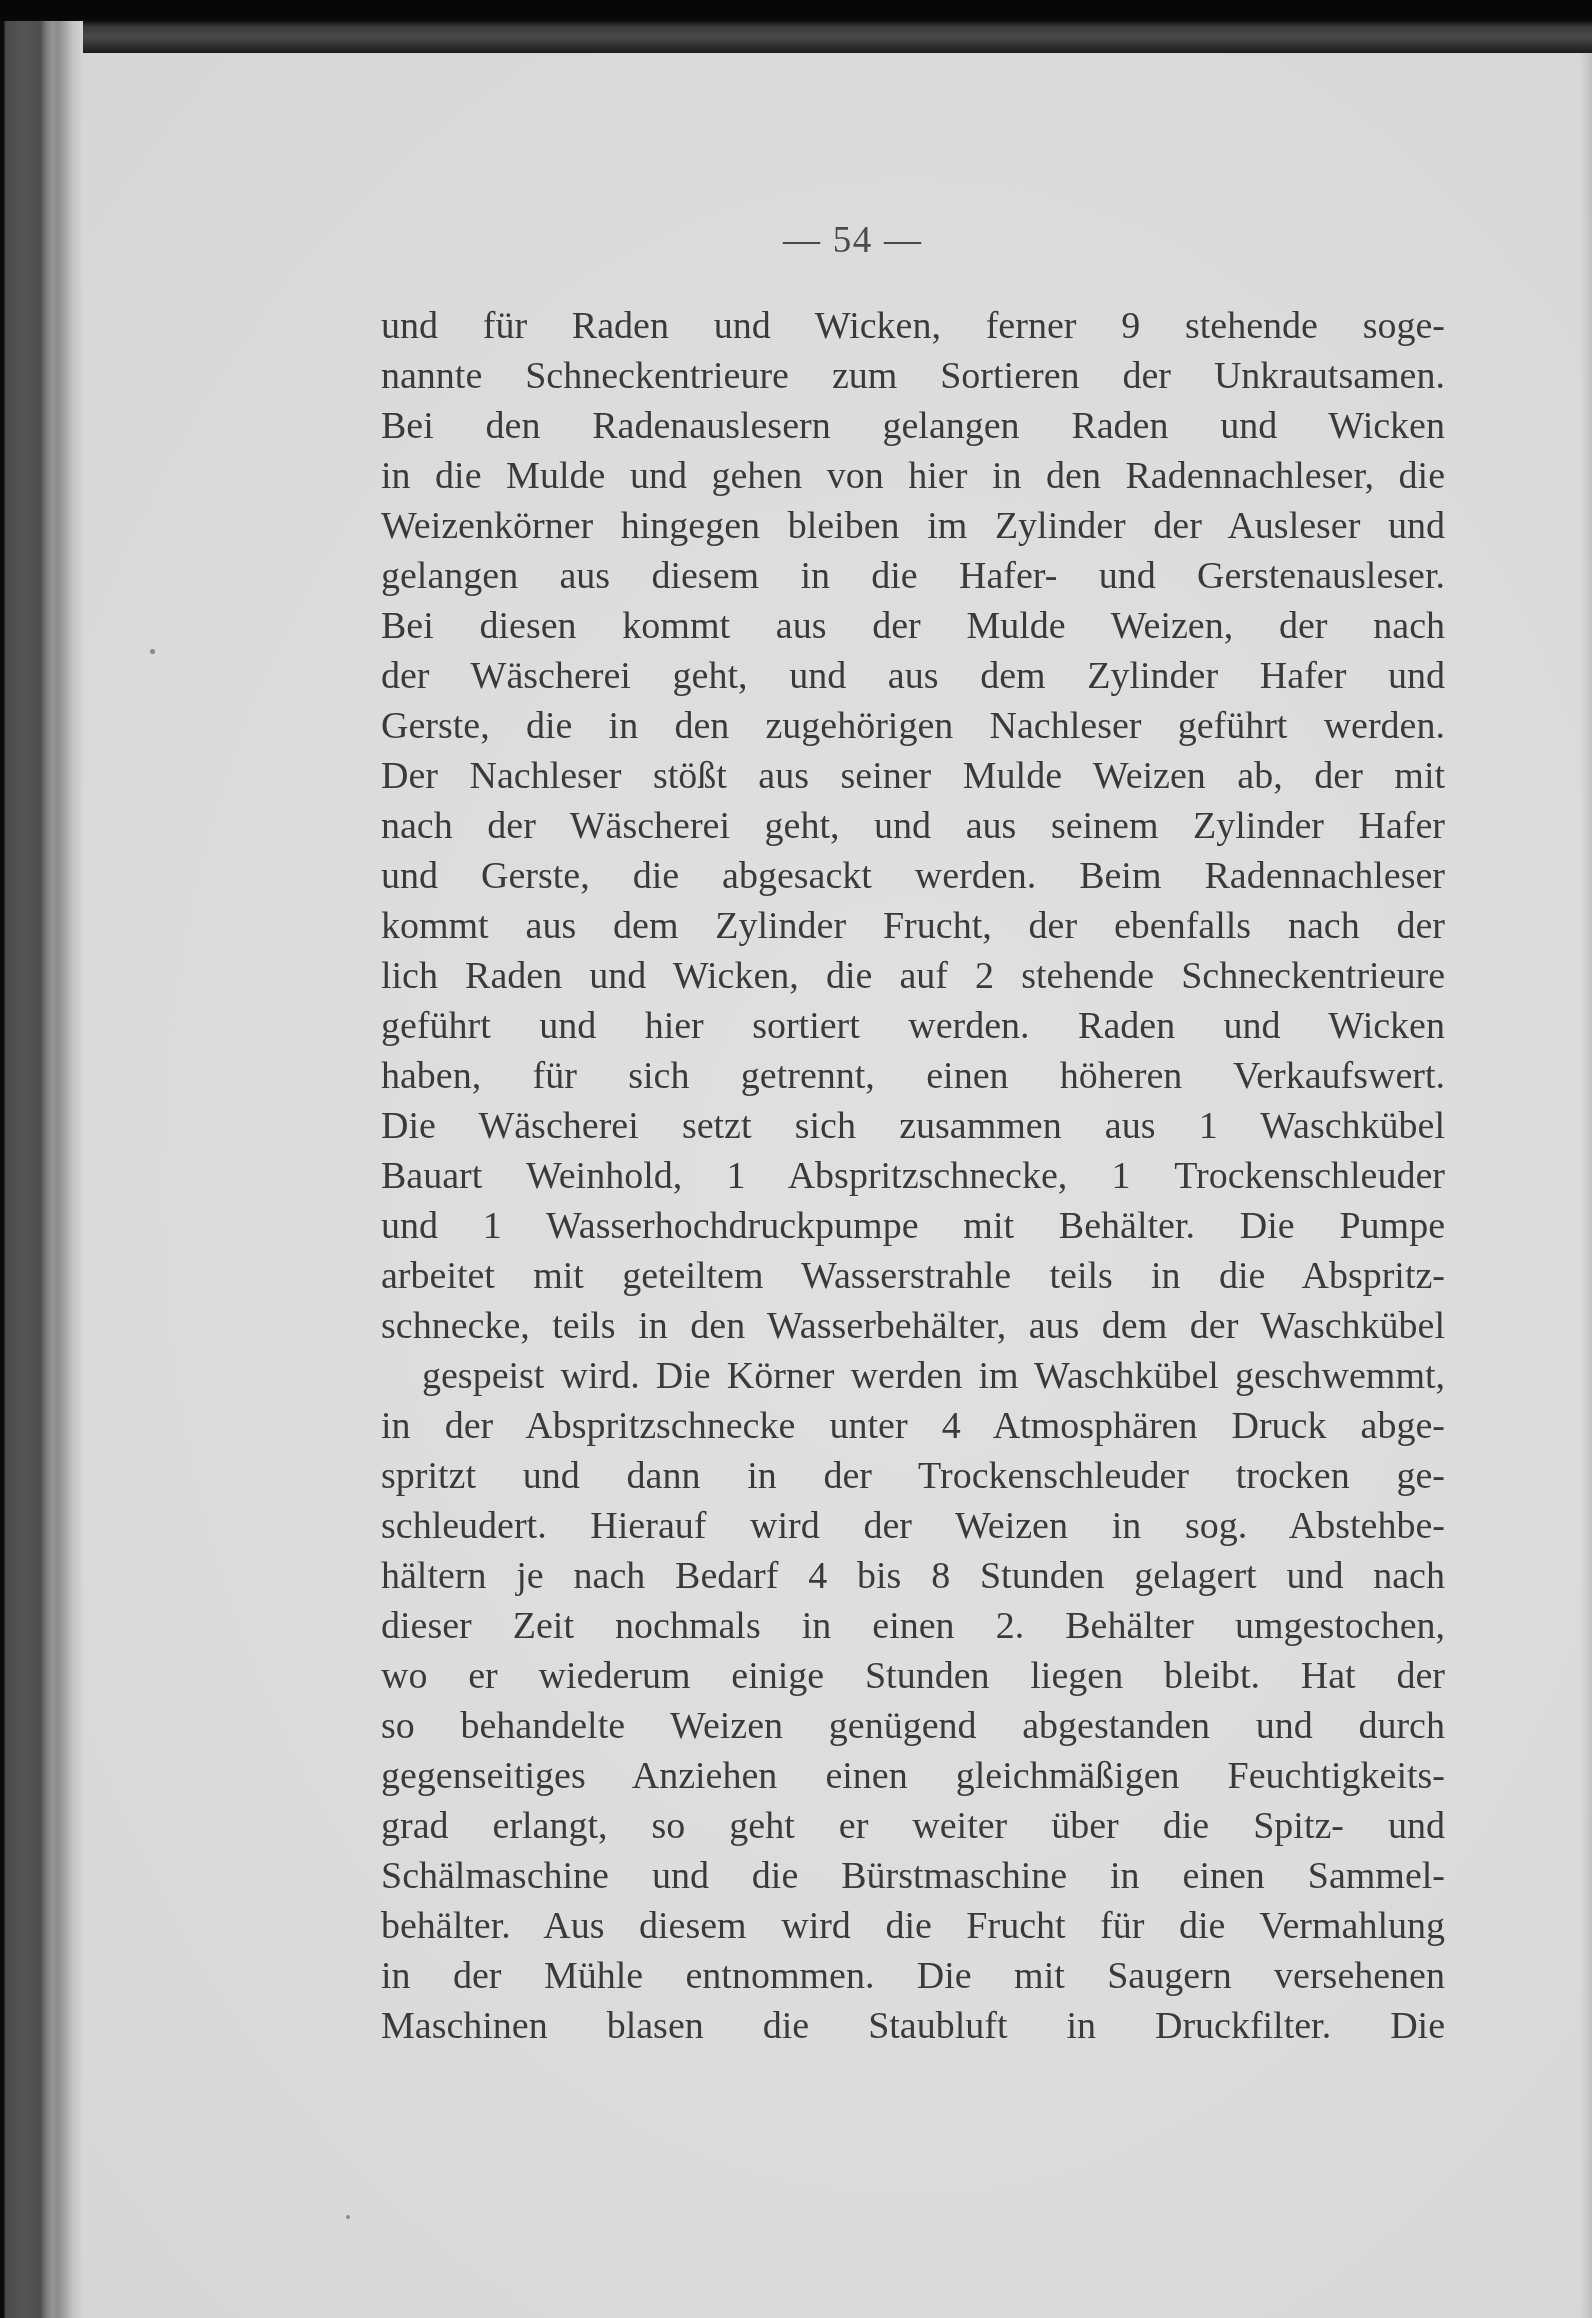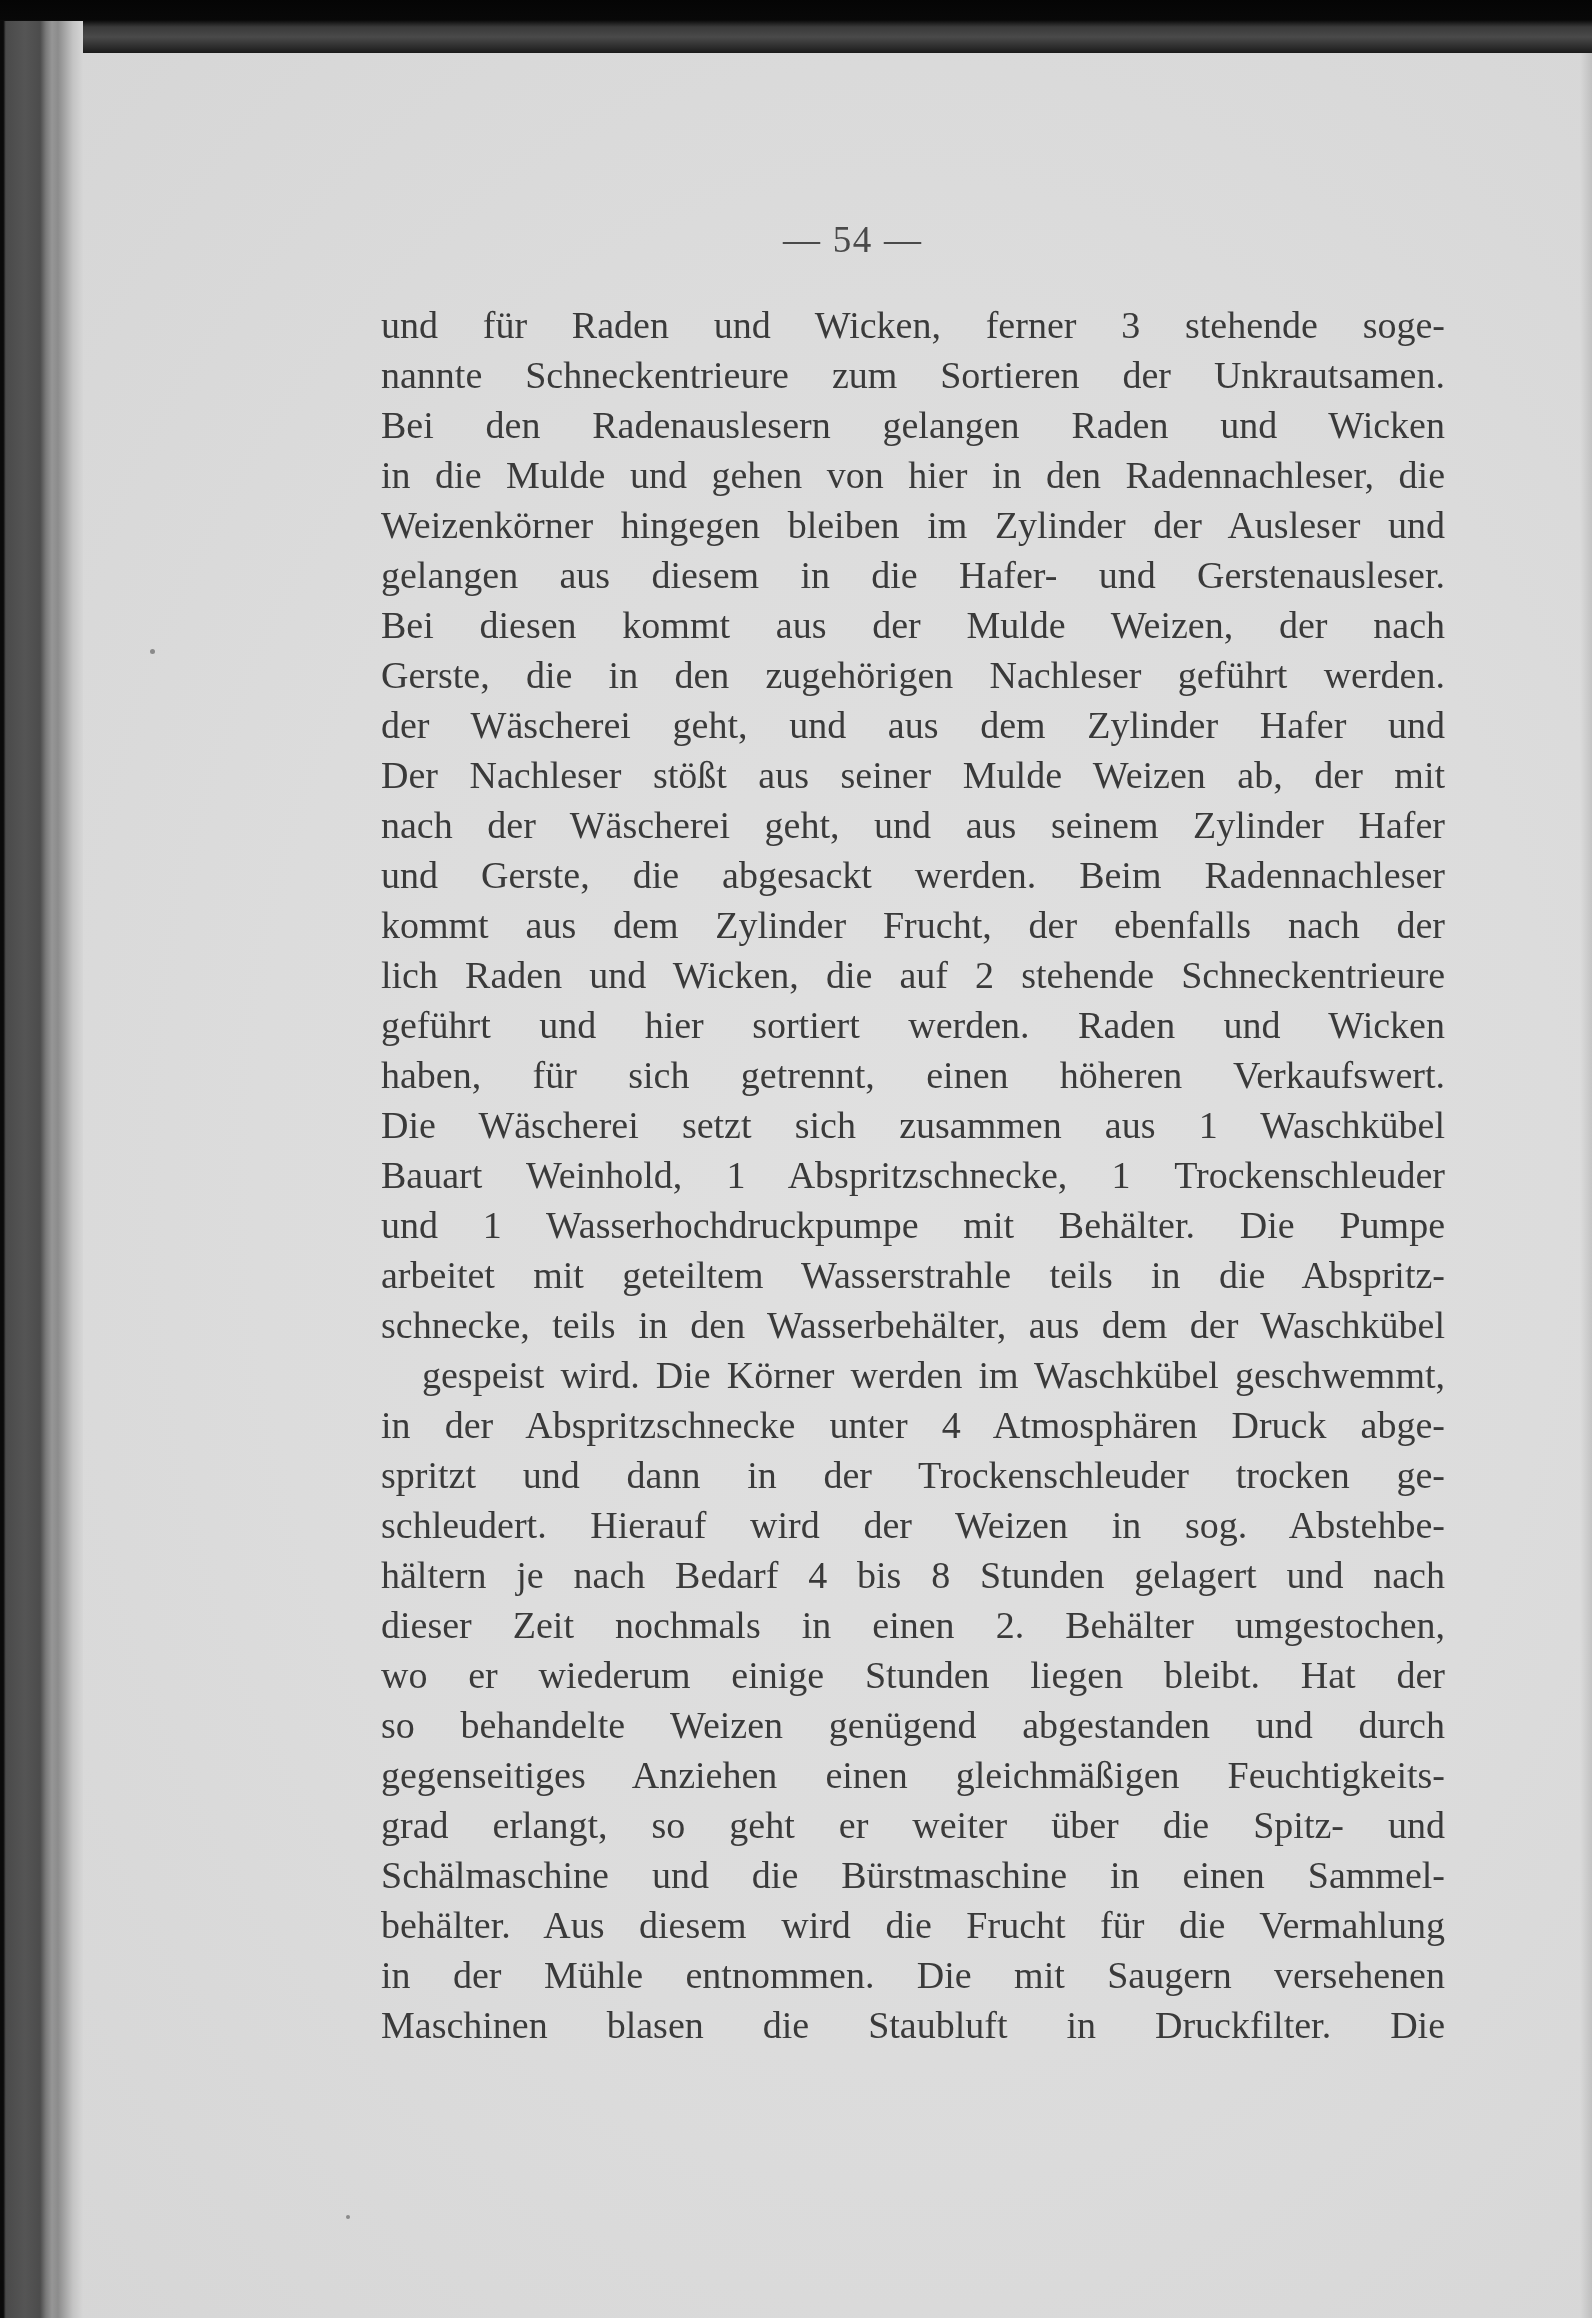--- a/index.html
+++ b/index.html
@@ -81,45 +81,45 @@
 <div class="page">
   <div class="speck" style="left:79px; top:596px;"></div>
   <div class="speck" style="left:275px; top:2162px; width:4.2px; height:4.2px;"></div>
 </div>
 <div class="left-spine"></div>
 
 <div class="page-number">— 54 —</div>
 
 <div class="text-block" id="text-block">
     <div class="line">
-      <span style="display: block; text-align: justify; text-align-last: justify; white-space: nowrap;">und für Raden und Wicken, ferner 3 stehende soge-</span>
+      <span style="display: block; text-align: justify; text-align-last: justify; white-space: nowrap;">und für Raden und Wicken, ferner 9 stehende soge-</span>
     </div>
     <div class="line">
       <span style="display: block; text-align: justify; text-align-last: justify; white-space: nowrap;">nannte Schneckentrieure zum Sortieren der Unkrautsamen.</span>
     </div>
     <div class="line">
       <span style="display: block; text-align: justify; text-align-last: justify; white-space: nowrap;">Bei den Radenauslesern gelangen Raden und Wicken</span>
     </div>
     <div class="line">
       <span style="display: block; text-align: justify; text-align-last: justify; white-space: nowrap;">in die Mulde und gehen von hier in den Radennachleser, die</span>
     </div>
     <div class="line">
       <span style="display: block; text-align: justify; text-align-last: justify; white-space: nowrap;">Weizenkörner hingegen bleiben im Zylinder der Ausleser und</span>
     </div>
     <div class="line">
       <span style="display: block; text-align: justify; text-align-last: justify; white-space: nowrap;">gelangen aus diesem in die Hafer- und Gerstenausleser.</span>
     </div>
     <div class="line">
       <span style="display: block; text-align: justify; text-align-last: justify; white-space: nowrap;">Bei diesen kommt aus der Mulde Weizen, der nach</span>
     </div>
     <div class="line">
-      <span style="display: block; text-align: justify; text-align-last: justify; white-space: nowrap;">Gerste, die in den zugehörigen Nachleser geführt werden.</span>
+      <span style="display: block; text-align: justify; text-align-last: justify; white-space: nowrap;">der Wäscherei geht, und aus dem Zylinder Hafer und</span>
     </div>
     <div class="line">
-      <span style="display: block; text-align: justify; text-align-last: justify; white-space: nowrap;">der Wäscherei geht, und aus dem Zylinder Hafer und</span>
+      <span style="display: block; text-align: justify; text-align-last: justify; white-space: nowrap;">Gerste, die in den zugehörigen Nachleser geführt werden.</span>
     </div>
     <div class="line">
       <span style="display: block; text-align: justify; text-align-last: justify; white-space: nowrap;">Der Nachleser stößt aus seiner Mulde Weizen ab, der mit</span>
     </div>
     <div class="line">
       <span style="display: block; text-align: justify; text-align-last: justify; white-space: nowrap;">nach der Wäscherei geht, und aus seinem Zylinder Hafer</span>
     </div>
     <div class="line">
       <span style="display: block; text-align: justify; text-align-last: justify; white-space: nowrap;">und Gerste, die abgesackt werden. Beim Radennachleser</span>
     </div>

